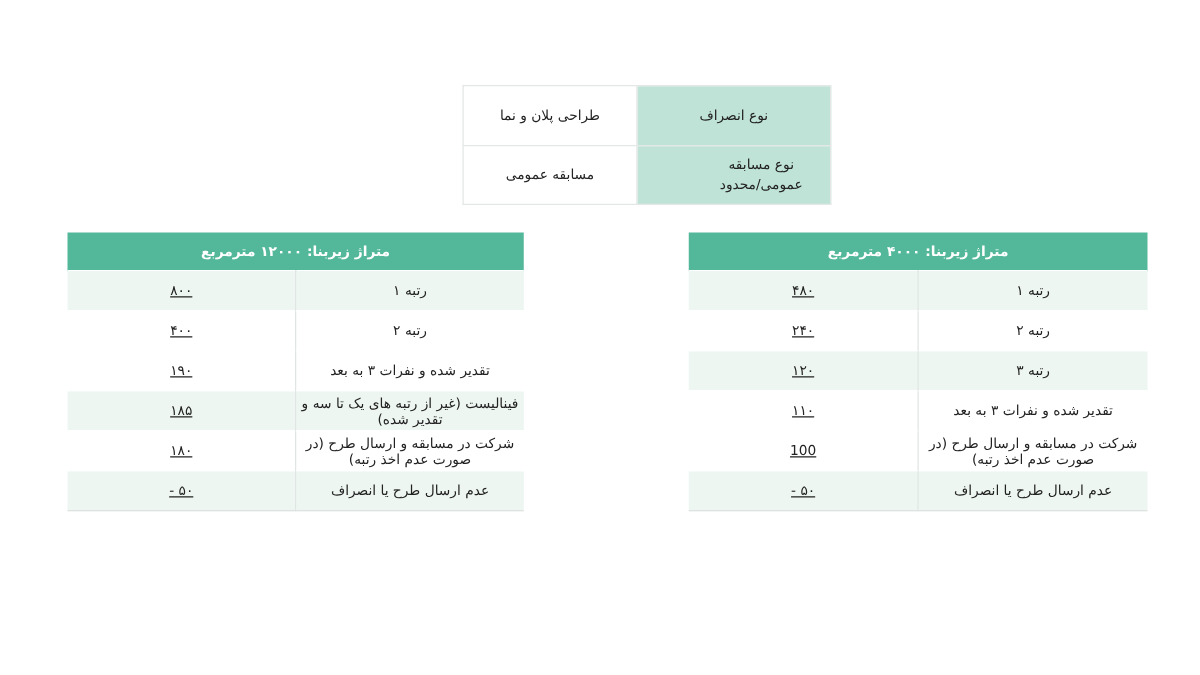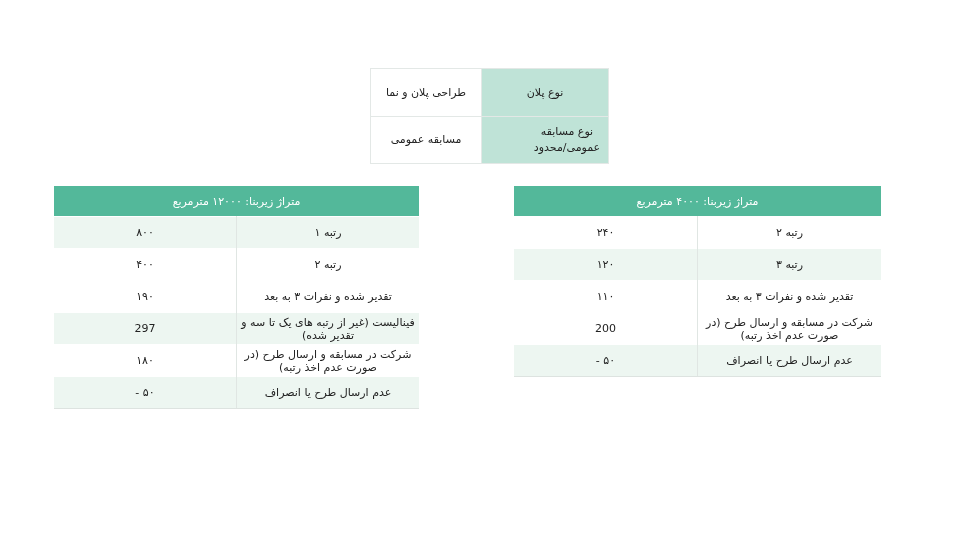--- a/index.html
+++ b/index.html
@@ -1,42 +1,42 @@
 <!DOCTYPE html>
 <html><head>
 <meta charset="utf-8">
 <style>
   html,body{margin:0;padding:0;}
   body{width:960px;height:540px;background:#ffffff;position:relative;overflow:hidden;
        font-family:"DejaVu Sans","Liberation Sans",sans-serif;color:#222;}
   .info{position:absolute;left:370px;top:68px;border-collapse:collapse;direction:ltr;}
-  .info td{border:1px solid #e3e8e6;font-size:11px;text-align:center;vertical-align:middle;padding:0 6px;direction:rtl;}
+  .info td{border:1px solid #e3e8e6;font-size:11px;text-align:center;vertical-align:middle;padding:0 20px;direction:rtl;}
   .info td.val{width:98px;background:#fff;}
   .info td.key{width:96px;background:#bfe3d7;}
   .info tr.r1 td{height:47px;}
   .info tr.r2 td{height:46px;line-height:16px;}
   .tbl{position:absolute;top:186px;width:365px;border-collapse:collapse;table-layout:fixed;direction:ltr;}
   .tbl.left{left:54px;}
-  .tbl.right{left:514px;width:367px;}
-  .tbl th{background:#53b89a;color:#fff;font-size:11px;font-weight:normal;height:30px;text-align:center;direction:rtl;padding:0;}
+  .tbl.right{left:551px;width:367px;}
+  .tbl th{background:#53b89a;color:#fff;font-size:11px;font-weight:bold;height:30px;text-align:center;direction:rtl;padding:0;}
   .tbl td{height:31px;font-size:11px;text-align:center;padding:0;border-top:1px solid #ffffff;}
-  .tbl td.num{width:86px;border-right:1px solid #e0e6e3;}
+  .tbl td.num{width:86px;border-right:1px solid #e0e6e3;text-decoration:underline;}
   .tbl td.lbl{direction:rtl;}
   .tbl tr.odd td{background:#edf6f1;}
   .tbl tr.even td{background:#ffffff;}
   .tbl tr:last-child td{border-bottom:1px solid #dde3e0;}
 </style>
 </head>
 <body>
 
 <table class="info">
   <tbody>
       <tr class="r1">
     <td class="val">طراحی پلان و نما</td>
-    <td class="key">نوع پلان</td>
+    <td class="key">نوع انصراف</td>
   </tr>
   <tr class="r2">
     <td class="val">مسابقه عمومی</td>
     <td class="key"><span style="display:inline-block;width:70px;margin-left:44px;">نوع مسابقه عمومی/محدود</span></td>
   </tr>
 </tbody>
   </table>
 
 <table class="tbl left">
   <tbody>
@@ -49,53 +49,57 @@
       </tr>
   <tr class="even">
         <td class="num">۴۰۰</td>
         <td class="lbl">رتبه ۲</td>
       </tr>
   <tr class="even">
         <td class="num">۱۹۰</td>
         <td class="lbl">تقدیر شده و نفرات ۳ به بعد</td>
       </tr>
   <tr class="odd">
-        <td class="num">297</td>
+        <td class="num">۱۸۵</td>
         <td class="lbl">فینالیست (غیر از رتبه های یک تا سه و تقدیر شده)</td>
       </tr>
   <tr class="even">
         <td class="num">۱۸۰</td>
         <td class="lbl">شرکت در مسابقه و ارسال طرح (در صورت عدم اخذ رتبه)</td>
       </tr>
   <tr class="odd">
         <td class="num">- ۵۰</td>
         <td class="lbl">عدم ارسال طرح یا انصراف</td>
       </tr>
 </tbody>
   </table>
 
 <table class="tbl right">
   <tbody>
       <tr>
     <th colspan="2">متراژ زیربنا: ۴۰۰۰ مترمربع</th>
   </tr>
+  <tr class="odd">
+        <td class="num">۴۸۰</td>
+        <td class="lbl">رتبه ۱</td>
+      </tr>
   <tr class="even">
         <td class="num">۲۴۰</td>
         <td class="lbl">رتبه ۲</td>
       </tr>
   <tr class="odd">
         <td class="num">۱۲۰</td>
         <td class="lbl">رتبه ۳</td>
       </tr>
   <tr class="even">
         <td class="num">۱۱۰</td>
         <td class="lbl">تقدیر شده و نفرات ۳ به بعد</td>
       </tr>
   <tr class="even">
-        <td class="num">200</td>
+        <td class="num">100</td>
         <td class="lbl">شرکت در مسابقه و ارسال طرح (در صورت عدم اخذ رتبه)</td>
       </tr>
   <tr class="odd">
         <td class="num">- ۵۰</td>
         <td class="lbl">عدم ارسال طرح یا انصراف</td>
       </tr>
 </tbody>
   </table>
 
 </body></html>

